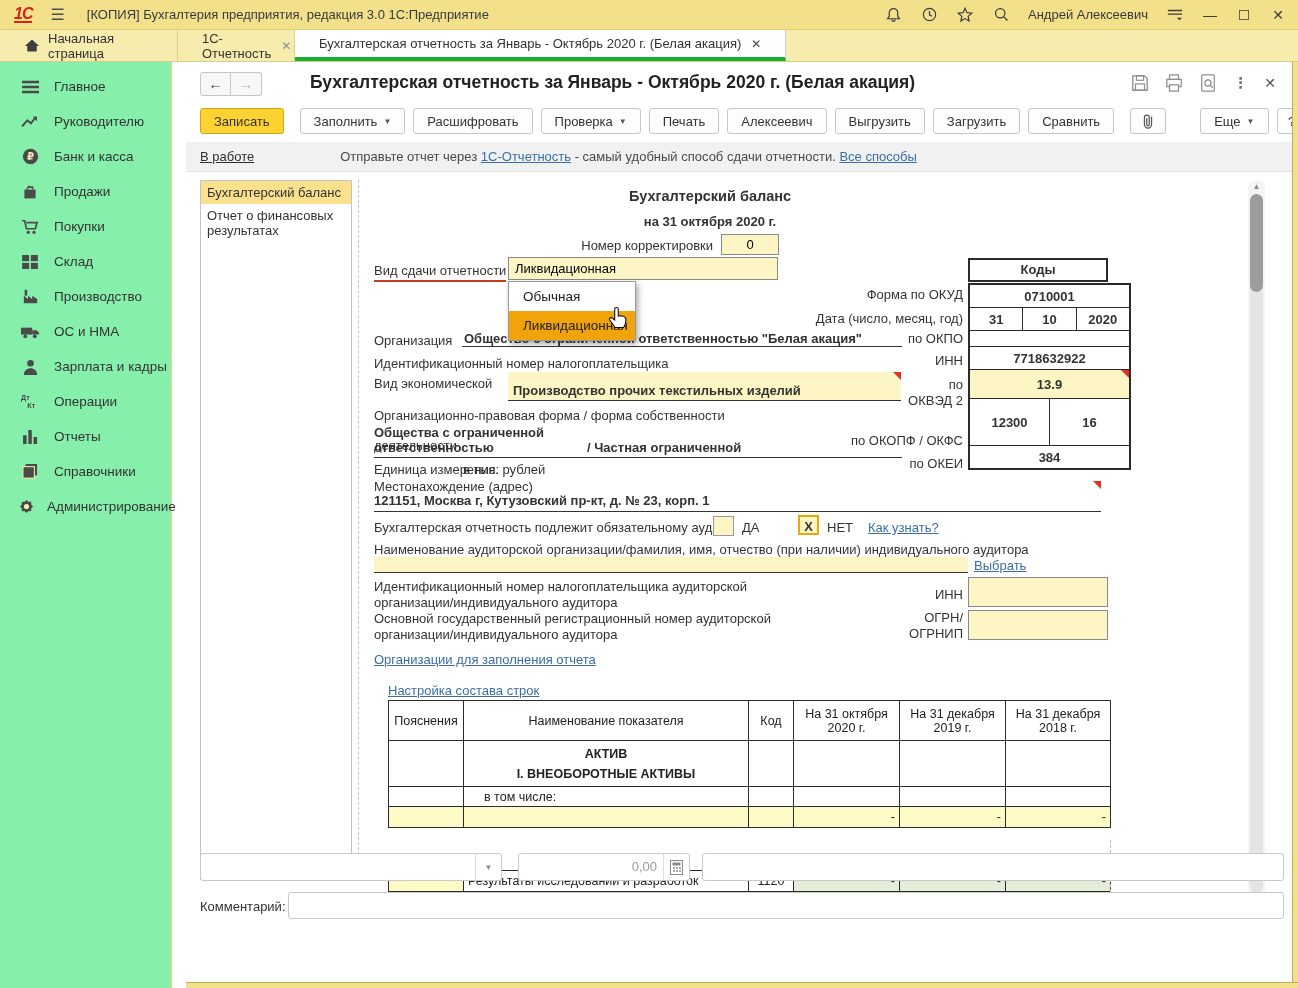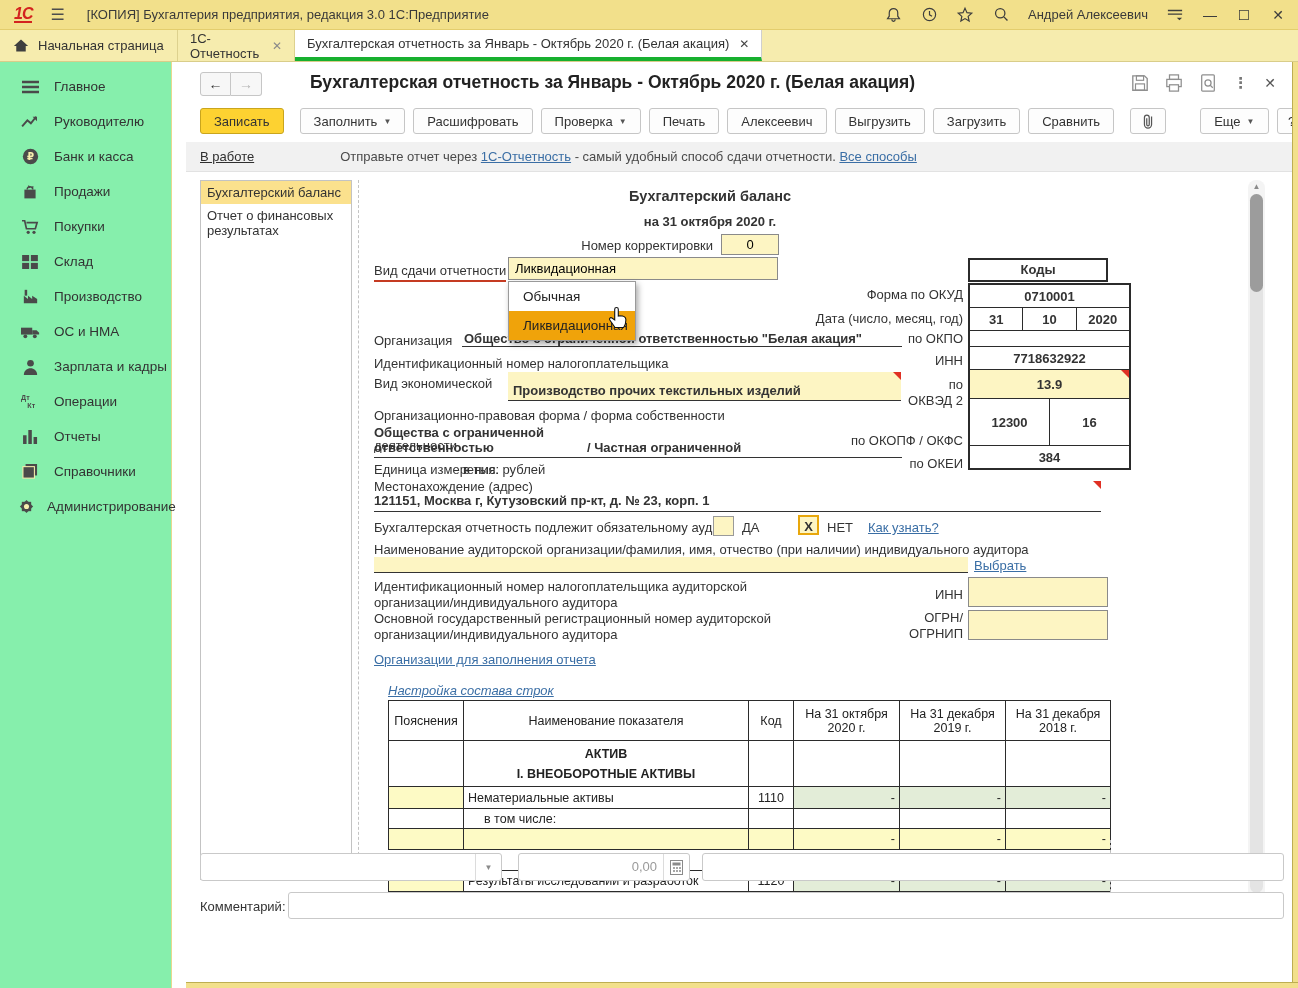--- a/index.html
+++ b/index.html
@@ -12,21 +12,21 @@
   .logo1c { font-weight:bold; font-style:italic; color:#d3231f; font-size:16px; margin-left:14px; border-bottom:2px solid #d3231f; line-height:15px; letter-spacing:-1px; }
   .burger { font-size:16px; color:#4d4d4d; margin-left:18px; cursor:default; }
   .win-title { margin-left:22px; color:#3a3a3a; }
   .tb-right { margin-left:auto; display:flex; align-items:center; gap:18px; margin-right:12px; }
   .tb-ic { width:18px; height:18px; display:inline-flex; align-items:center; justify-content:center; color:#3d3d3d; }
   .tb-user { color:#3a3a3a; }
   .wc { font-size:14px; color:#3d3d3d; width:16px; text-align:center; }
 
   
   .tabbar { position:absolute; left:0; top:30px; width:1298px; height:32px; background:#f6ecae; display:flex; border-bottom:1px solid #d9cd8a; }
-  .tab { display:flex; align-items:center; padding:0 12px; border-right:1px solid #ddd18e; color:#333; }
+  .tab { display:flex; align-items:center; padding:0 24px; border-right:1px solid #ddd18e; color:#333; }
   .tab .x { margin-left:10px; color:#8a8a8a; font-size:12px; }
   .tab-active { background:#fff; border-bottom:4px solid #17b02f; border-right:1px solid #cfcfcf; }
 
   
   .sidebar { position:absolute; left:0; top:62px; width:172px; height:926px; background:#86efac; border-right:1px solid #e6d98e; }
   .sb-item { display:flex; align-items:center; height:35px; padding-left:18px; color:#333; font-size:13.5px; cursor:default; }
   .sb-ic { width:24px; display:inline-flex; justify-content:center; margin-right:12px; }
 
   
   .main { position:absolute; left:186px; top:62px; width:1106px; height:920px; background:#fff; }
@@ -471,21 +471,21 @@
       <div class="abs lbl" style="left:9px; top:415px;">организации/индивидуального аудитора</div>
       <div class="abs clbl" style="left:408px; top:407px;">ИНН</div>
       <input class="abs ylw" style="left: 603px; top: 397px; width: 140px; height: 30px; border: 1px solid rgb(138, 138, 138);">
       <div class="abs lbl" style="left:9px; top:431px;">Основной государственный регистрационный номер аудиторской</div>
       <div class="abs lbl" style="left:9px; top:447px;">организации/индивидуального аудитора</div>
       <div class="abs clbl" style="left:408px; top:430px;">ОГРН/</div>
       <div class="abs clbl" style="left:408px; top:446px;">ОГРНИП</div>
       <input class="abs ylw" style="left: 603px; top: 430px; width: 140px; height: 30px; border: 1px solid rgb(138, 138, 138);">
 
       <a class="abs lnk" style="left:9px; top:472px;">Организации для заполнения отчета</a>
-      <a class="abs lnk" style="left:23px; top:503px;font-style:italic;">Настройка состава строк</a>
+      <a class="abs lnk" style="left:23px; top:503px;">Настройка состава строк</a>
 
       <table class="btable abs" style="left:23px; top:520px; width:722px;">
         <colgroup>
             <col style="width:75px">
             <col style="width:285px">
             <col style="width:45px">
             <col style="width:106px">
             <col style="width:106px">
             <col style="width:105px">
           </colgroup>
@@ -503,28 +503,20 @@
           <td style="text-align:center; vertical-align:middle;">
             <div class="b">АКТИВ</div>
             <div style="height:6px;"></div>
             <div class="b">I. ВНЕОБОРОТНЫЕ АКТИВЫ</div>
           </td>
           <td></td>
               <td></td>
               <td></td>
               <td></td>
         </tr>
-        <tr style="height:22px;">
-          <td class="cell-y"></td>
-          <td>Нематериальные активы</td>
-          <td style="text-align:center;">1110</td>
-          <td class="cell-g">-</td>
-          <td class="cell-g">-</td>
-          <td class="cell-g">-</td>
-        </tr>
         <tr style="height:20px;">
           <td></td>
           <td style="padding-left:20px;">в том числе:</td>
           <td></td>
               <td></td>
               <td></td>
               <td></td>
         </tr>
         <tr style="height:21px;">
           <td class="cell-y"></td>

